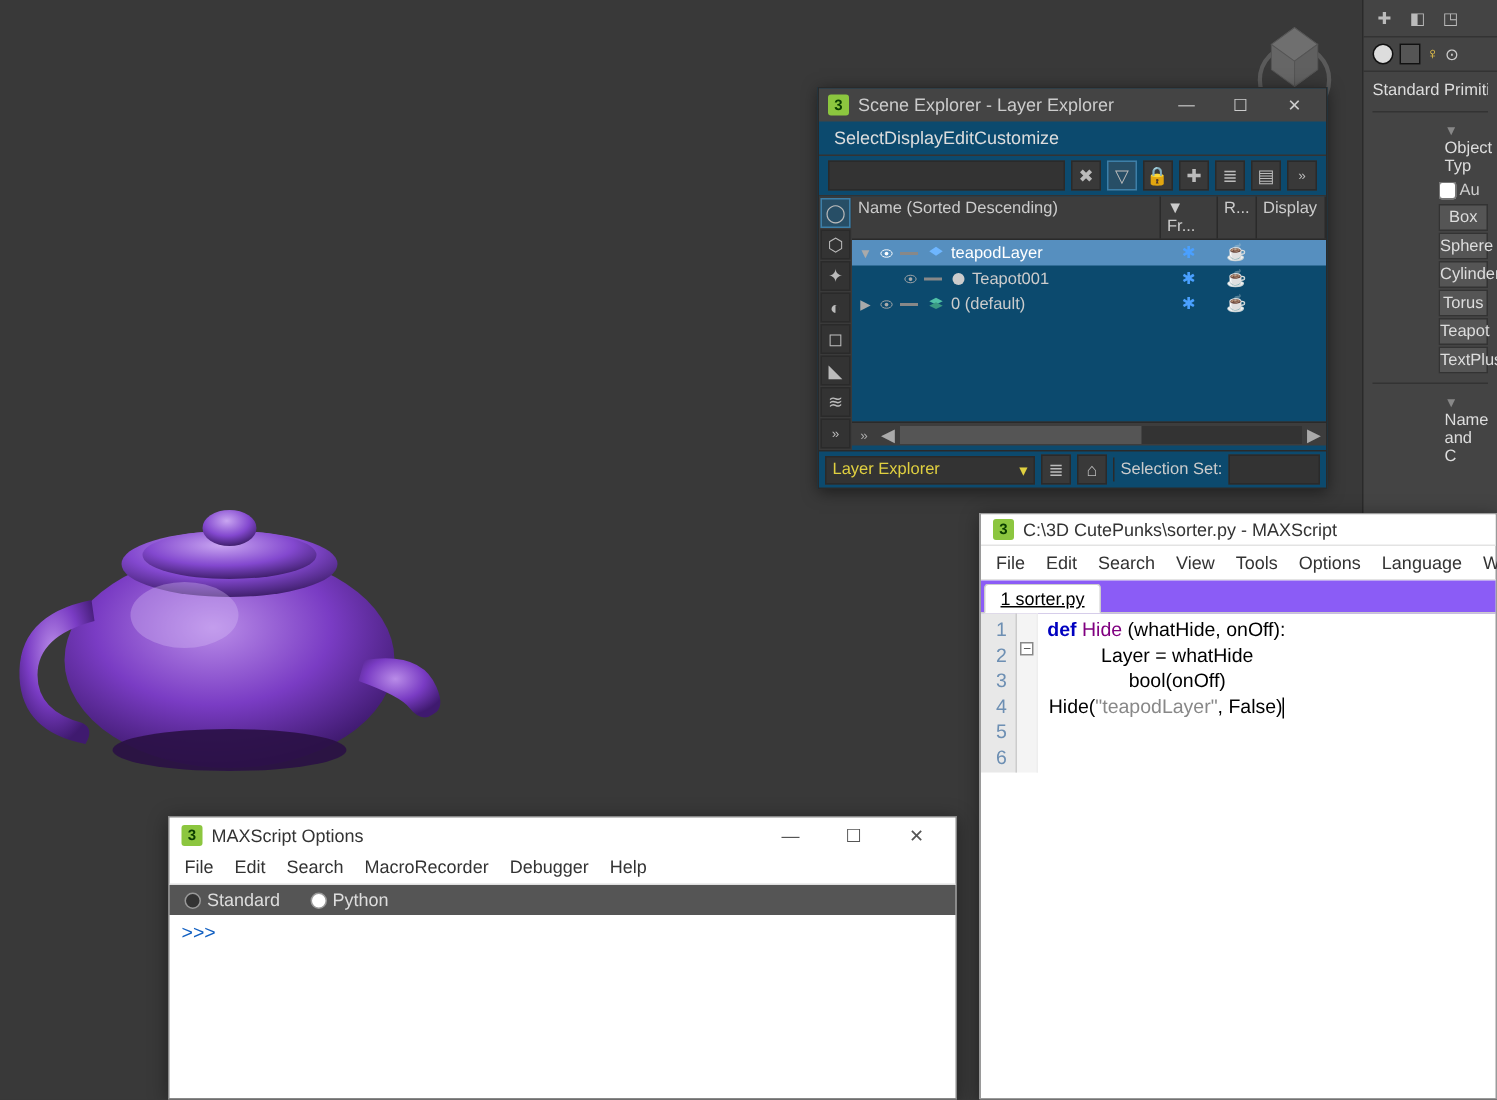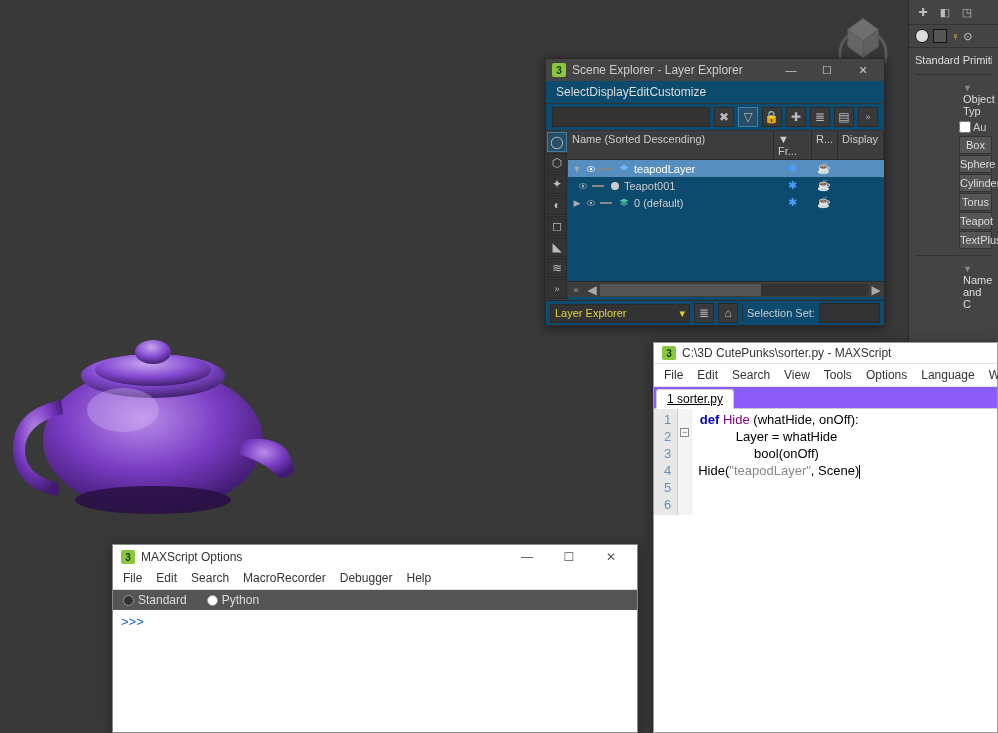--- a/index.html
+++ b/index.html
@@ -239,21 +239,21 @@
               <polygon points="8,2 14,6 8,10 2,6" fill="#6eb6ff"></polygon>
             </svg>
           <span>teapodLayer</span>
         </div>
         <div class="cell fr">✱</div>
         <div class="cell r">☕</div>
         <div class="cell d"></div>
       </div>
 
       <div class="row">
-        <div class="cell name" style="padding-left:10px;">
+        <div class="cell name" style="padding-left:34px;">
           <svg class="eye" viewBox="0 0 16 16">
               <ellipse cx="8" cy="8" rx="6" ry="4" fill="none" stroke="#aaa"></ellipse>
               <circle cx="8" cy="8" r="2" fill="#aaa"></circle>
             </svg>
           <span class="idash"></span>
           <svg width="10" height="10">
               <circle cx="5" cy="5" r="4" fill="#ccc"></circle>
             </svg>
           <span>Teapot001</span>
         </div>
@@ -328,21 +328,21 @@
       <div>1</div>
       <div>2</div>
       <div>3</div>
       <div>4</div>
       <div>5</div>
       <div>6</div>
     </div>
     <div class="ms-fold">
       <div class="box">−</div>
     </div>
-    <div class="ms-text"><div></div><div><span class="kw">def </span><span class="fn">Hide </span><span>(whatHide, onOff):</span></div><div>    Layer = whatHide</div><div>    bool(onOff)</div><div></div><div><span>Hide(</span><span class="str">"teapodLayer"</span><span>, Scene)</span><span class="caret-blink"></span></div></div>
+    <div class="ms-text"><div></div><div><span class="kw">def </span><span class="fn">Hide </span><span>(whatHide, onOff):</span></div><div>    Layer = whatHide</div><div>    bool(onOff)</div><div></div><div><span>Hide(</span><span class="str">"teapodLayer"</span><span>, False)</span><span class="caret-blink"></span></div></div>
   </div>
 </div>
 
 <div class="listener">
   <div class="ls-title">
     <span class="app-ico"></span>
     <span>MAXScript Options</span>
     <span class="spacer"></span>
     <span class="winbtn">—</span>
     <span class="winbtn">☐</span>

